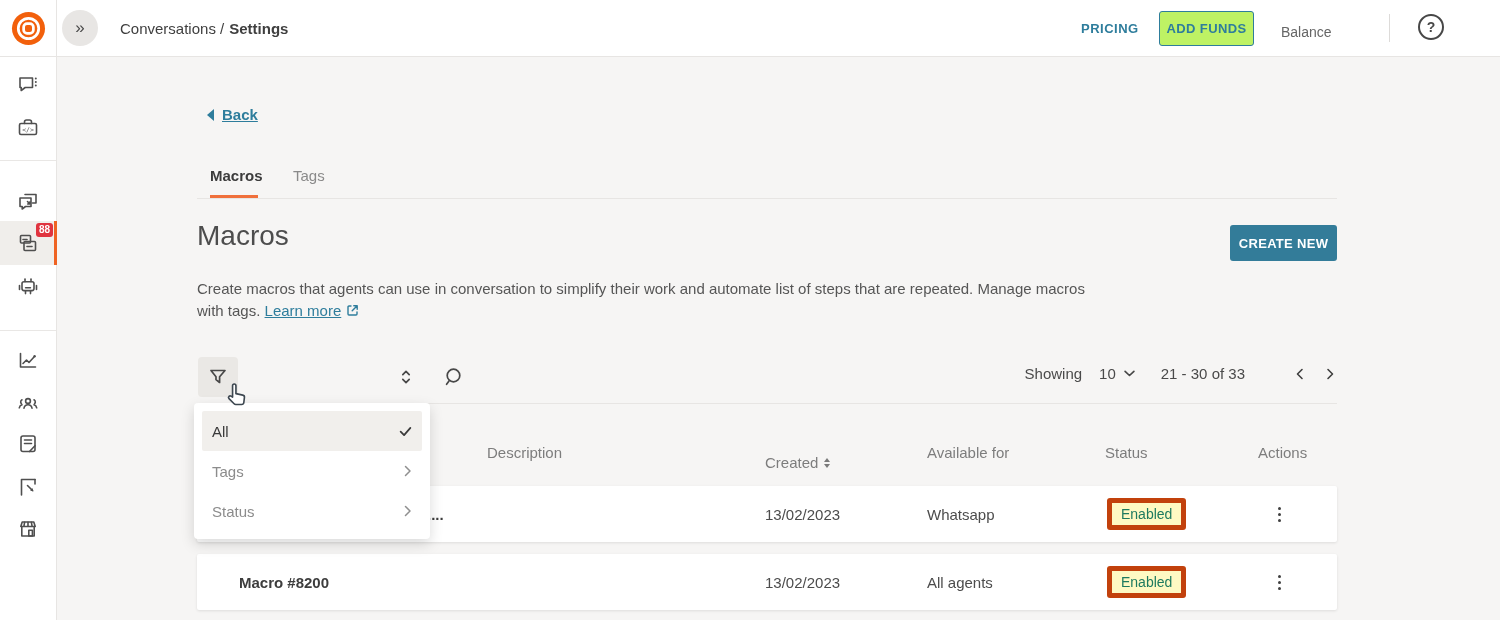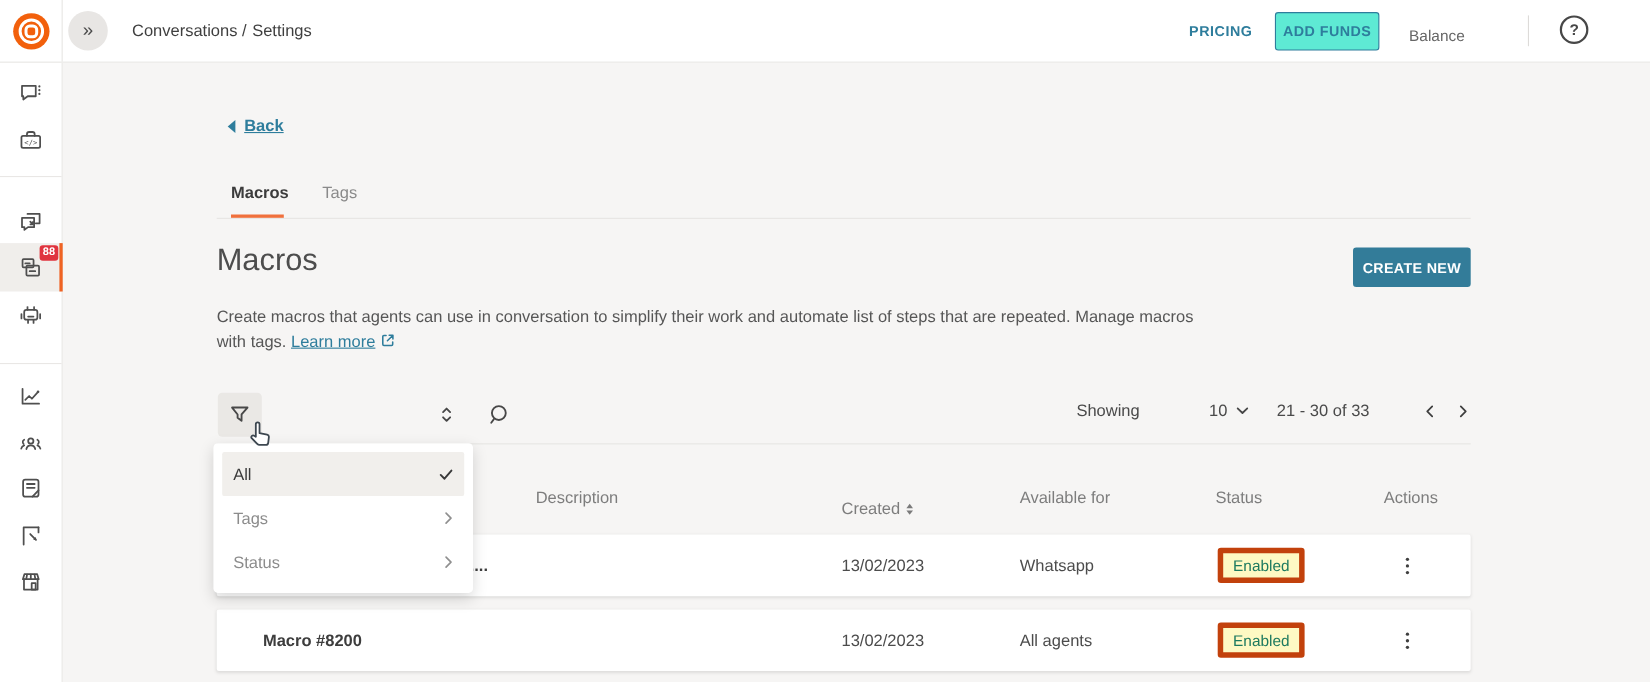--- a/index.html
+++ b/index.html
@@ -10,25 +10,25 @@
   
   .topbar { position:absolute; top:0; left:0; right:0; height:57px; background:#fff;
     border-bottom:1px solid #e7e5e3; z-index:30; }
   .logo-box { position:absolute; left:0; top:0; width:57px; height:56px;
     border-right:1px solid #e7e5e3; display:flex; align-items:center; justify-content:center; }
   .expand-btn { position:absolute; left:62px; top:10px; width:36px; height:36px;
     border-radius:50%; background:#e8e6e4; border:none; display:flex; align-items:center;
     justify-content:center; font-size:17px; color:#4a4a4a; }
   .breadcrumb { position:absolute; left:120px; top:0; height:56px; display:flex;
     align-items:center; gap:5px; font-size:15px; color:#3f3f3f; }
-  .breadcrumb .page-name { font-weight:400; }
+  .breadcrumb .page-name { font-weight:700; }
   .pricing-link { position:absolute; left:1081px; top:0; height:56px; display:flex;
     align-items:center; color:#2e7d9c; font-weight:700; font-size:13px; letter-spacing:.5px; }
   .add-funds-btn { position:absolute; left:1159px; top:11px; width:95px; height:35px;
-    background:#5eead4; border:1px solid #2e7d9c; border-radius:3px; color:#2e7d9c;
+    background:#bef264; border:1px solid #2e7d9c; border-radius:3px; color:#2e7d9c;
     font-weight:700; font-size:13px; letter-spacing:.4px; display:flex; align-items:center;
     justify-content:center; font-family:"Liberation Sans", sans-serif; }
   .balance-label { position:absolute; left:1281px; top:24px; font-size:14px; color:#666; }
   .topbar-divider { position:absolute; left:1389px; top:14px; width:1px; height:28px; background:#dddbd9; }
   .help-btn { position:absolute; left:1418px; top:14px; width:26px; height:26px;
     border:2px solid #474747; border-radius:50%; display:flex; align-items:center;
     justify-content:center; font-size:14px; font-weight:700; color:#474747; background:#fff; }
 
   
   .sidebar { position:absolute; left:0; top:57px; bottom:0; width:57px; background:#fff;
@@ -71,21 +71,21 @@
   .toolbar { position:absolute; left:140px; right:163px; top:300px; height:47px;
     border-bottom:1px solid #e7e5e3; }
   .filter-btn { position:absolute; left:1px; top:0; width:40px; height:40px;
     background:#eae8e5; border:none; border-radius:4px; display:flex; align-items:center; justify-content:center; }
   .sort-btn { position:absolute; left:197px; top:8px; background:none; border:none; }
   .search-btn { position:absolute; left:245px; top:8px; background:none; border:none; }
   .toolbar svg { stroke:#484848; fill:none; stroke-width:1.7; stroke-linecap:round; stroke-linejoin:round; }
   .pager { position:absolute; right:0; top:8px; display:flex; align-items:center;
     font-size:15px; color:#4a4a4a; }
   .pager .showing { margin-right:17px; }
-  .pager .size { display:flex; align-items:center; gap:8px; margin-right:26px;margin-left:46px; }
+  .pager .size { display:flex; align-items:center; gap:8px; margin-right:26px; }
   .pager .range { margin-right:32px; }
   .pager .chev { background:none; border:none; padding:0 0; margin-left:16px; display:flex; }
 
   
   .tgrid { display:grid; grid-template-columns:290px 278px 162px 178px 153px 1fr; align-items:center; }
   .thead { position:absolute; left:140px; width:1140px; top:377px; height:30px;
     font-size:15px; color:#7d7d7d; }
   .th-created { display:flex; align-items:center; gap:6px;margin-top:20px; }
   .tris { display:inline-flex; flex-direction:column; gap:2px; }
   .tri-up { width:0; height:0; border-left:3.5px solid transparent; border-right:3.5px solid transparent;

